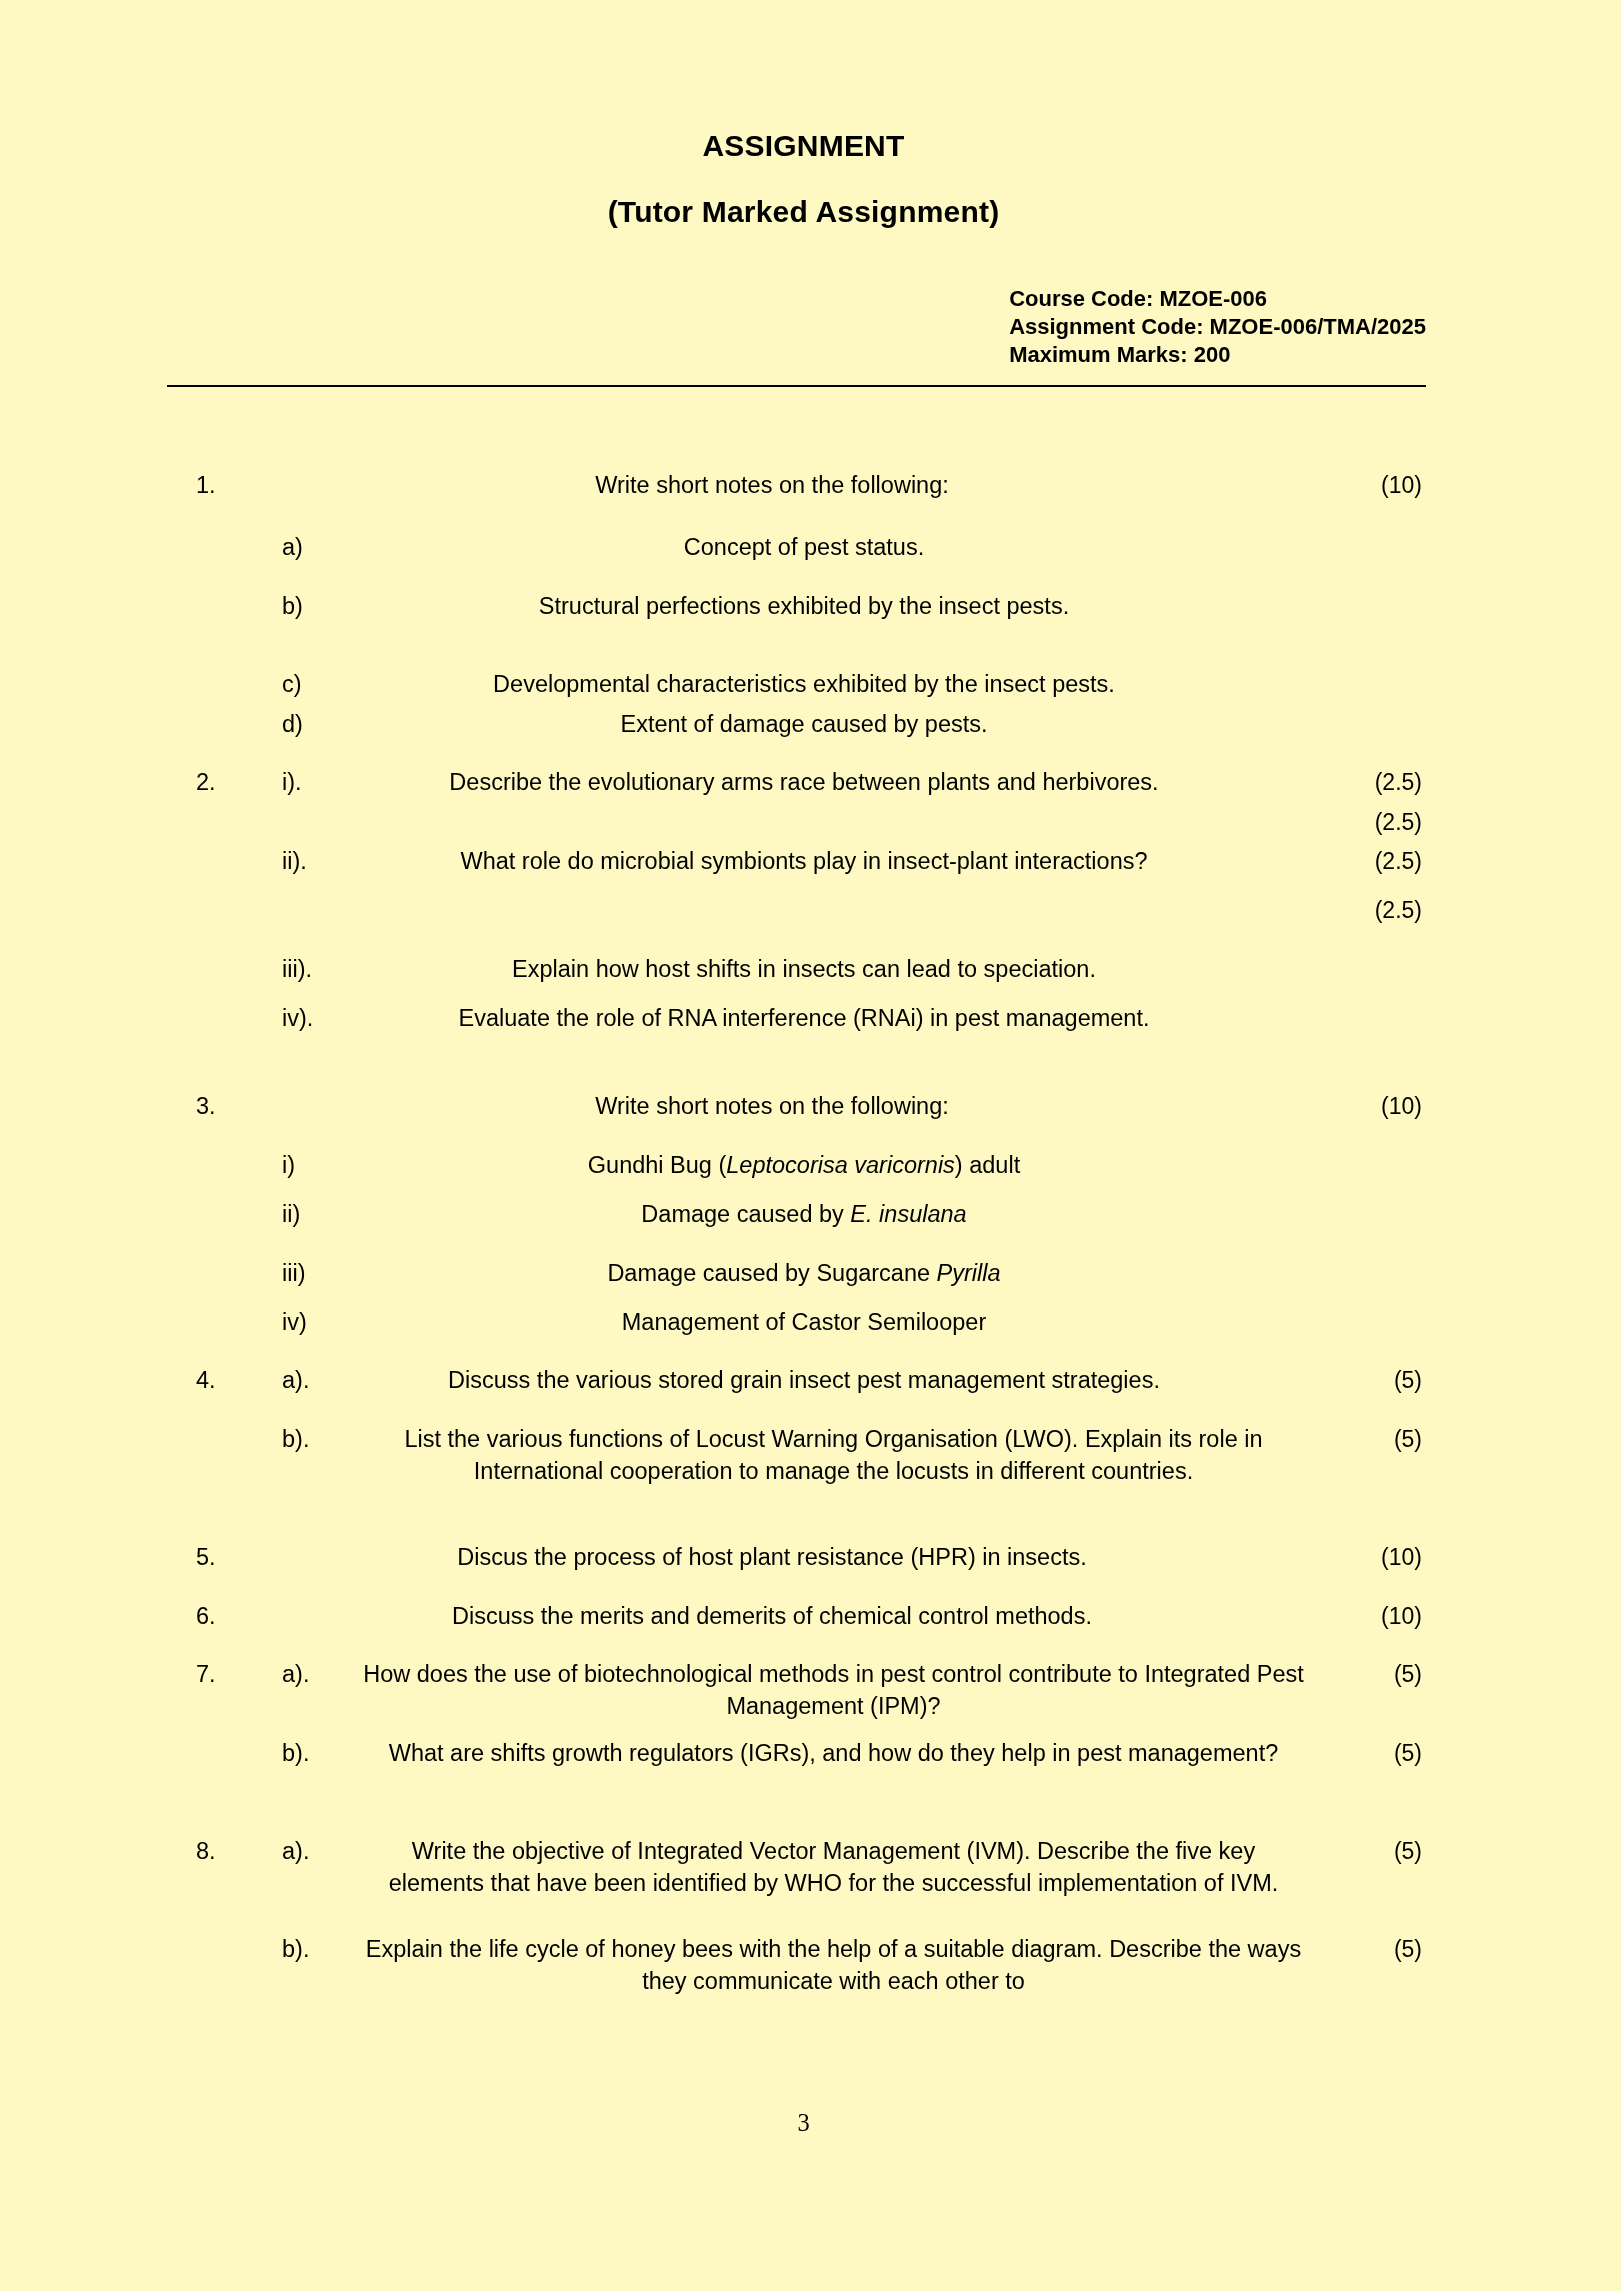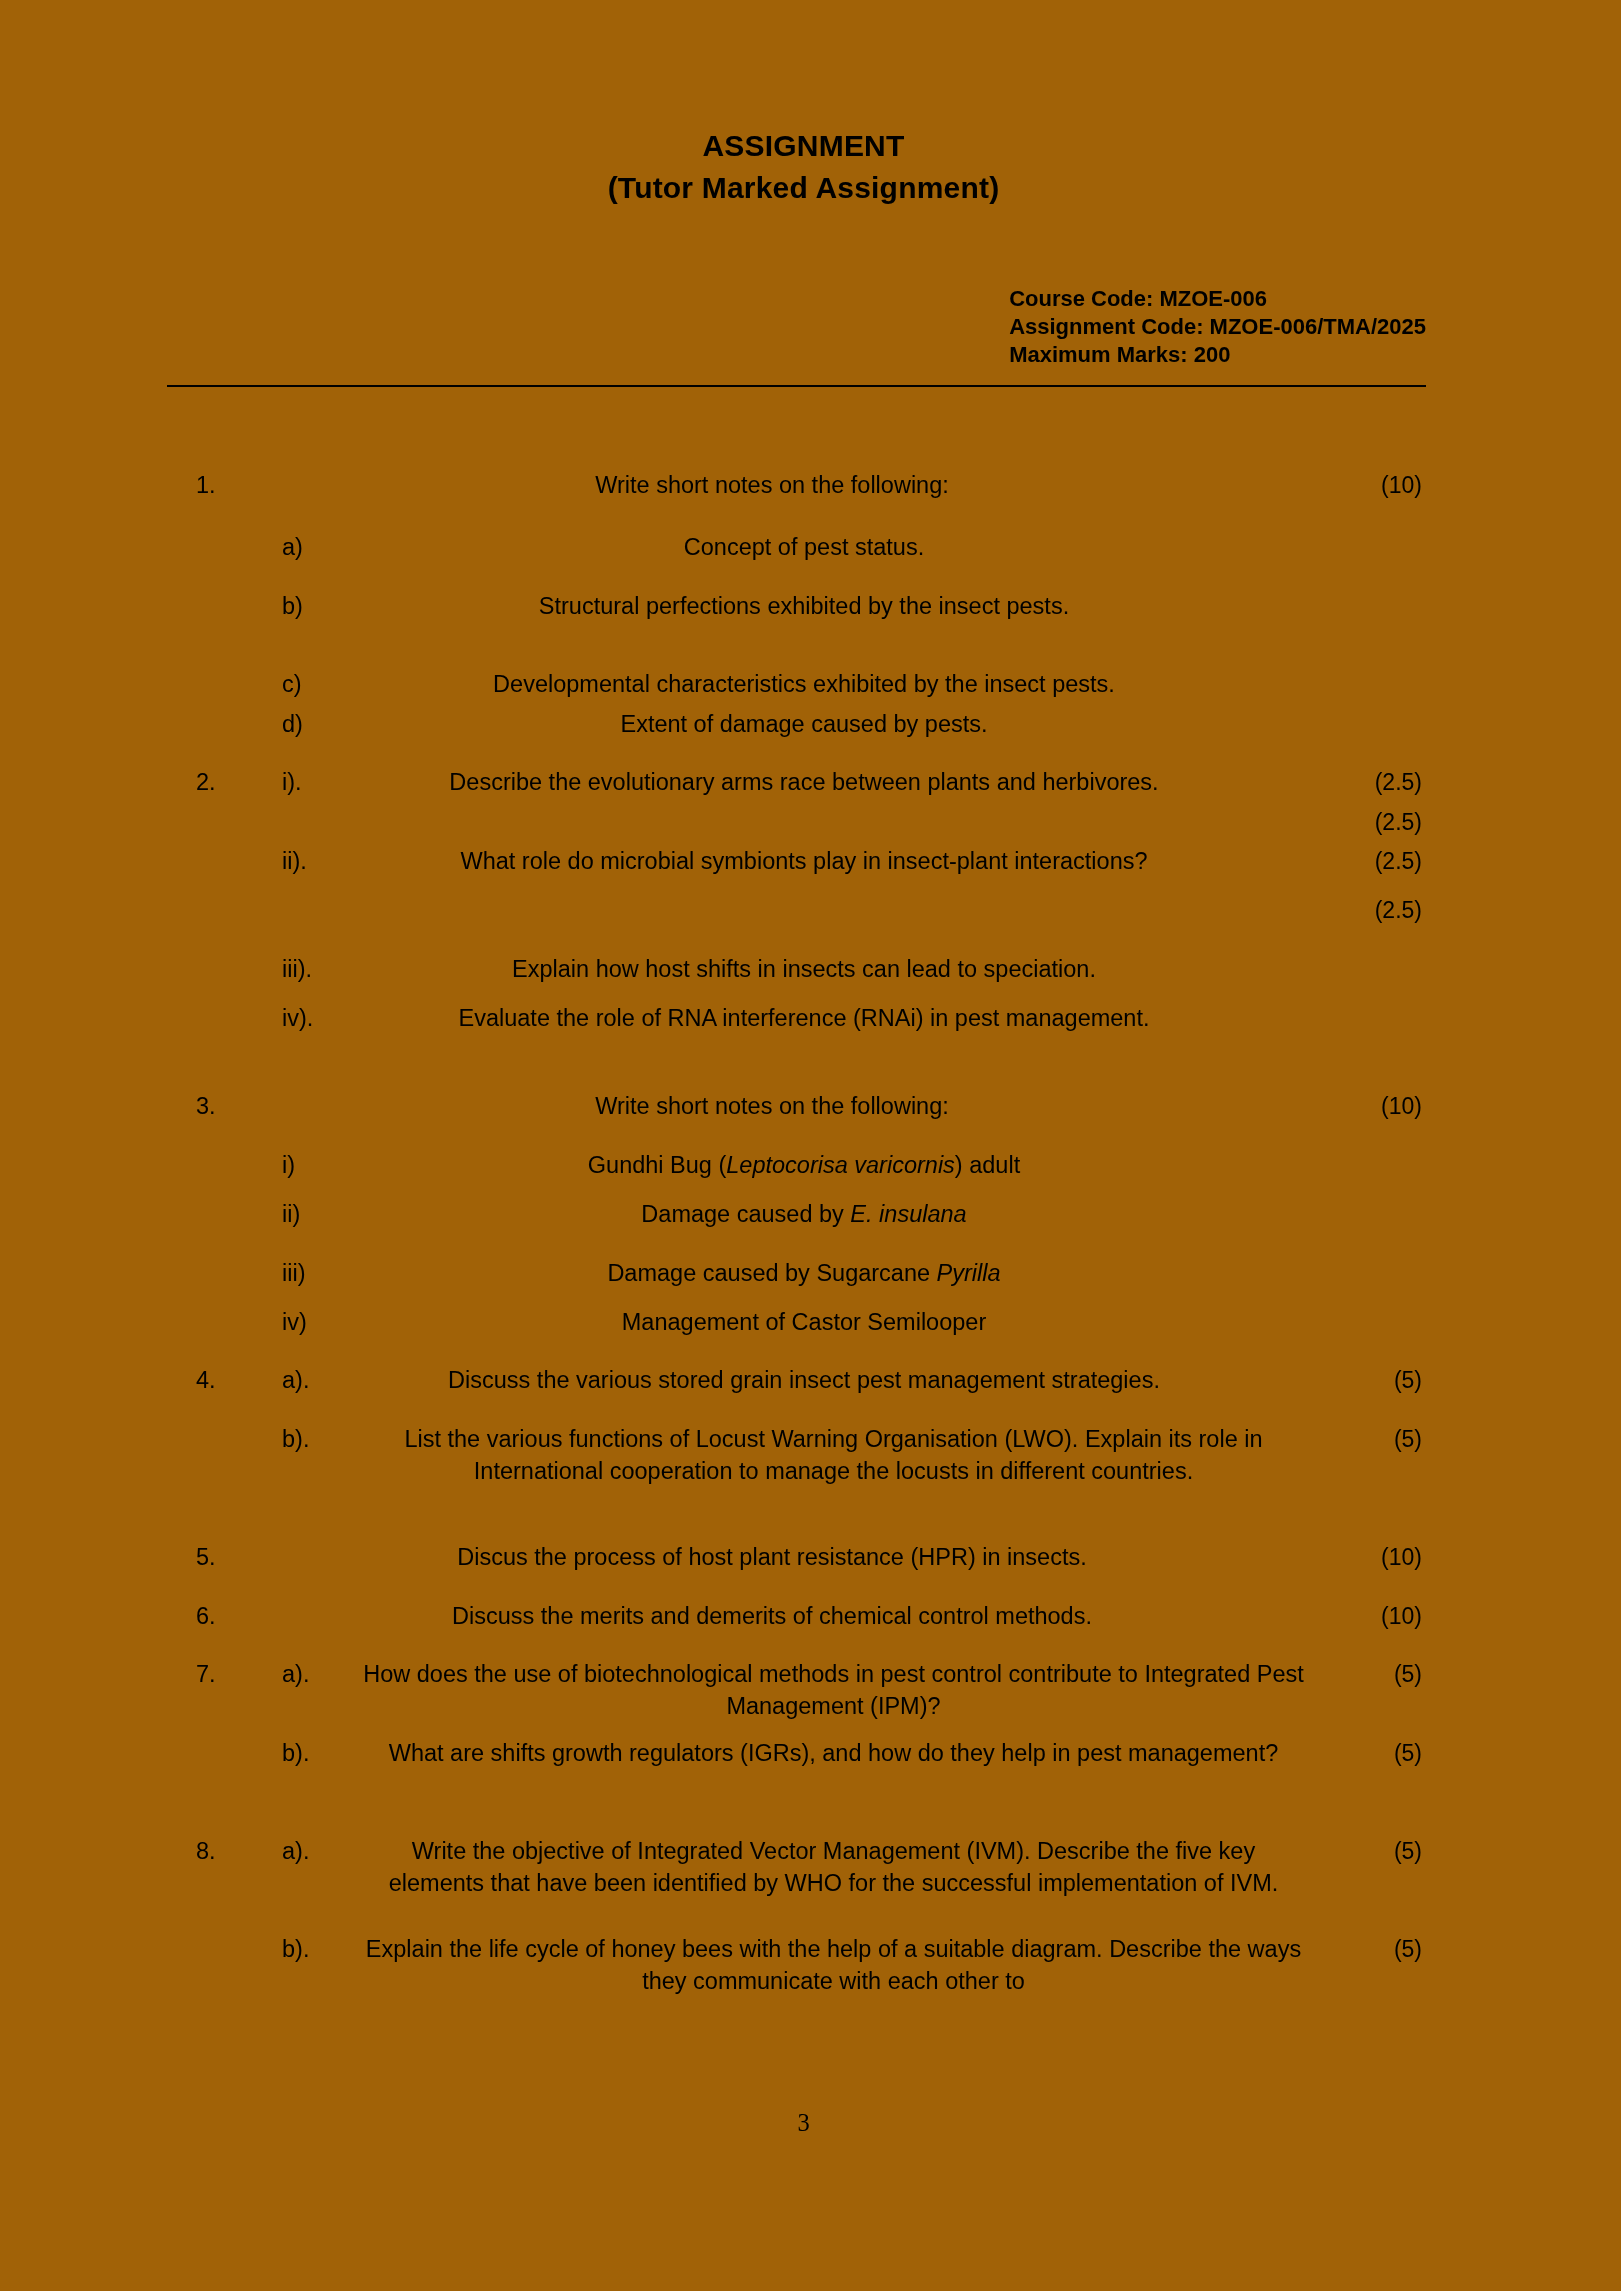--- a/index.html
+++ b/index.html
@@ -9,38 +9,38 @@
     background: #ffffff;
   }
   body {
     font-family: "Liberation Sans", sans-serif;
     color: #000000;
   }
   .page {
     position: relative;
     width: 1621px;
     height: 2292px;
-    background: #a16207;
+    background: #fef9c3;
     overflow: hidden;
     box-sizing: border-box;
   }
 
   
   .doc-title {
     position: absolute;
     left: 0;
     top: 125px;
     width: 1607px;
     text-align: center;
     font-size: 30px;
     font-weight: bold;
     line-height: 42px;
     letter-spacing: 0.2px;
   }
-  .doc-title .line2 { display: block; }
+  .doc-title .line2 { display: block; margin-top: 24px; }
 
   .codes {
     position: absolute;
     right: 195px;
     top: 285px;
     font-size: 22px;
     font-weight: bold;
     line-height: 28px;
     white-space: nowrap;
   }

